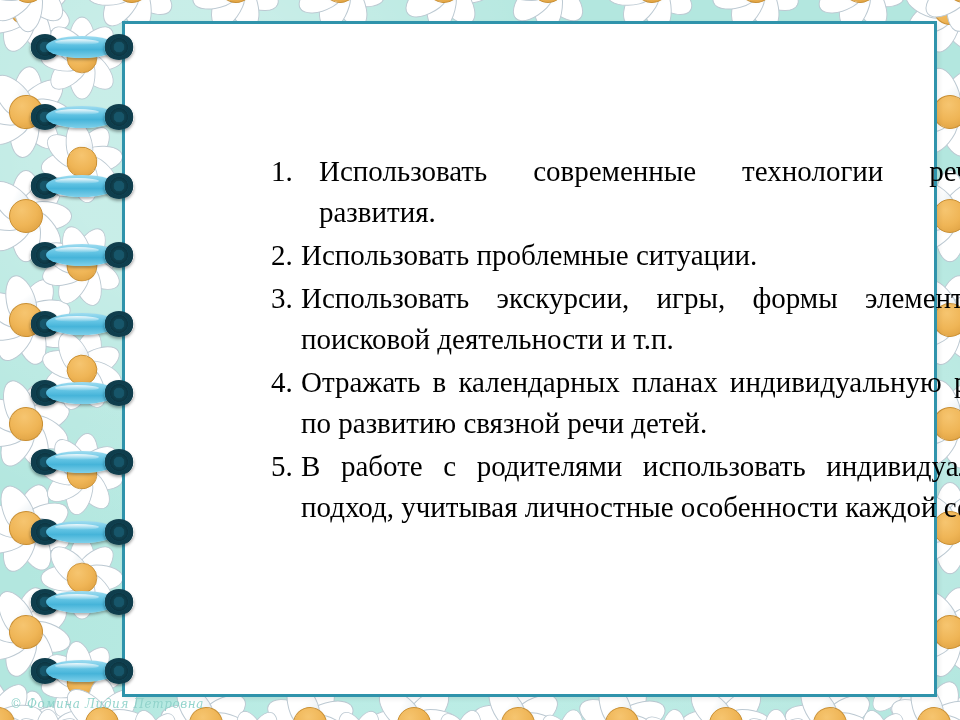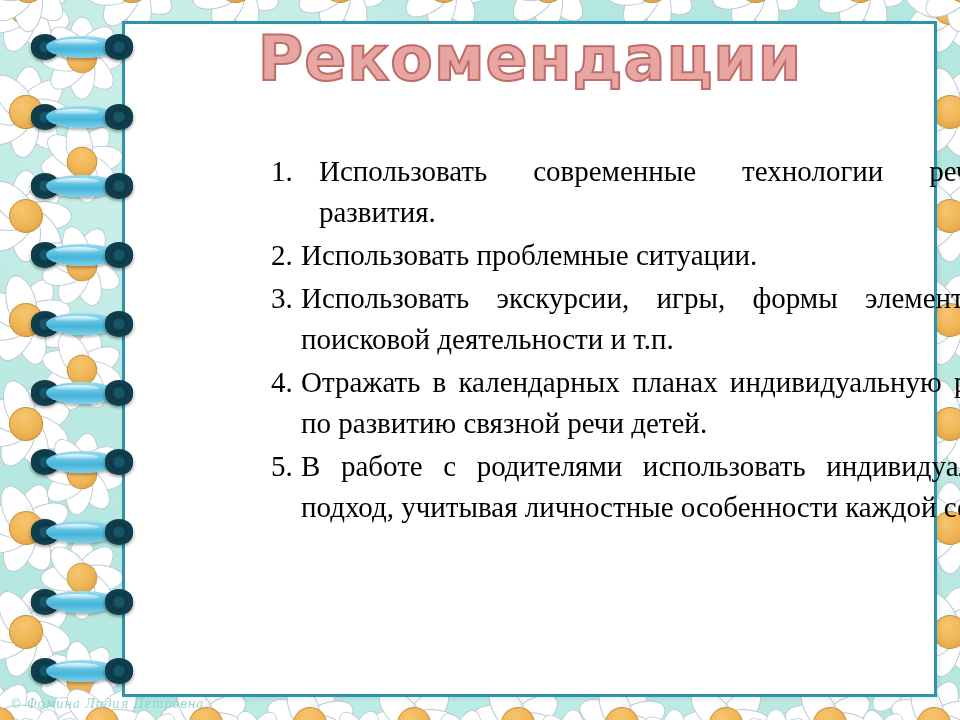--- a/index.html
+++ b/index.html
@@ -790,21 +790,20 @@
           <div class="body-text">Отражать в календарных планах индивидуальную работу по развитию связной речи детей.</div>
         </div>
         <div class="item">
           <div class="num">5.</div>
           <div class="body-text">В работе с родителями использовать индивидуальный подход, учитывая личностные особенности каждой семьи.</div>
         </div>
       </div>
 
   </div>
 
-  <div class="title">Рекомендации</div>
 
   <div class="spiral" id="spiral">
       <div class="ring" style="top: 34px;">
         <div class="cap left"></div>
         <div class="body"></div>
         <div class="cap right"></div>
       </div>
       <div class="ring" style="top: 104px;">
         <div class="cap left"></div>
         <div class="body"></div>

